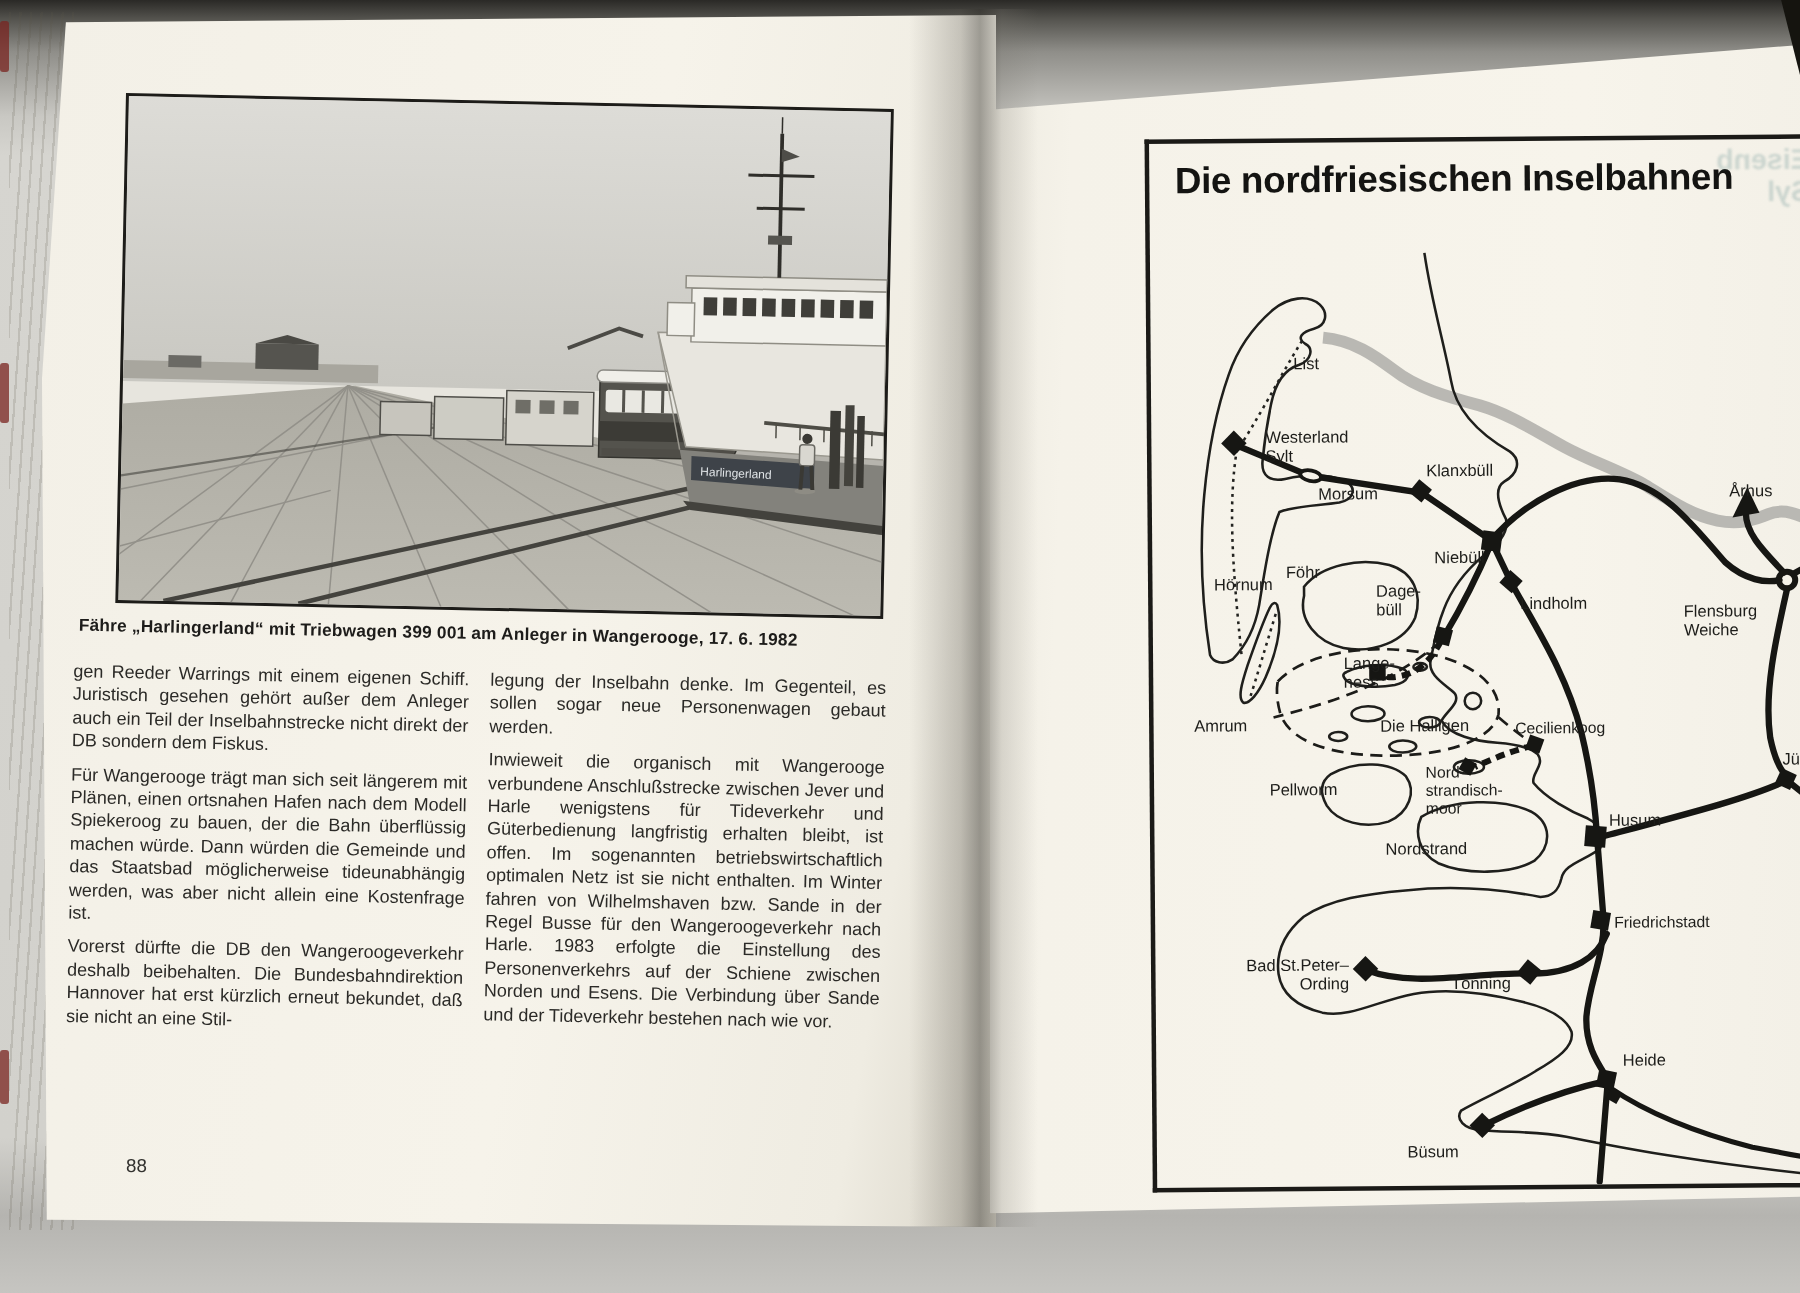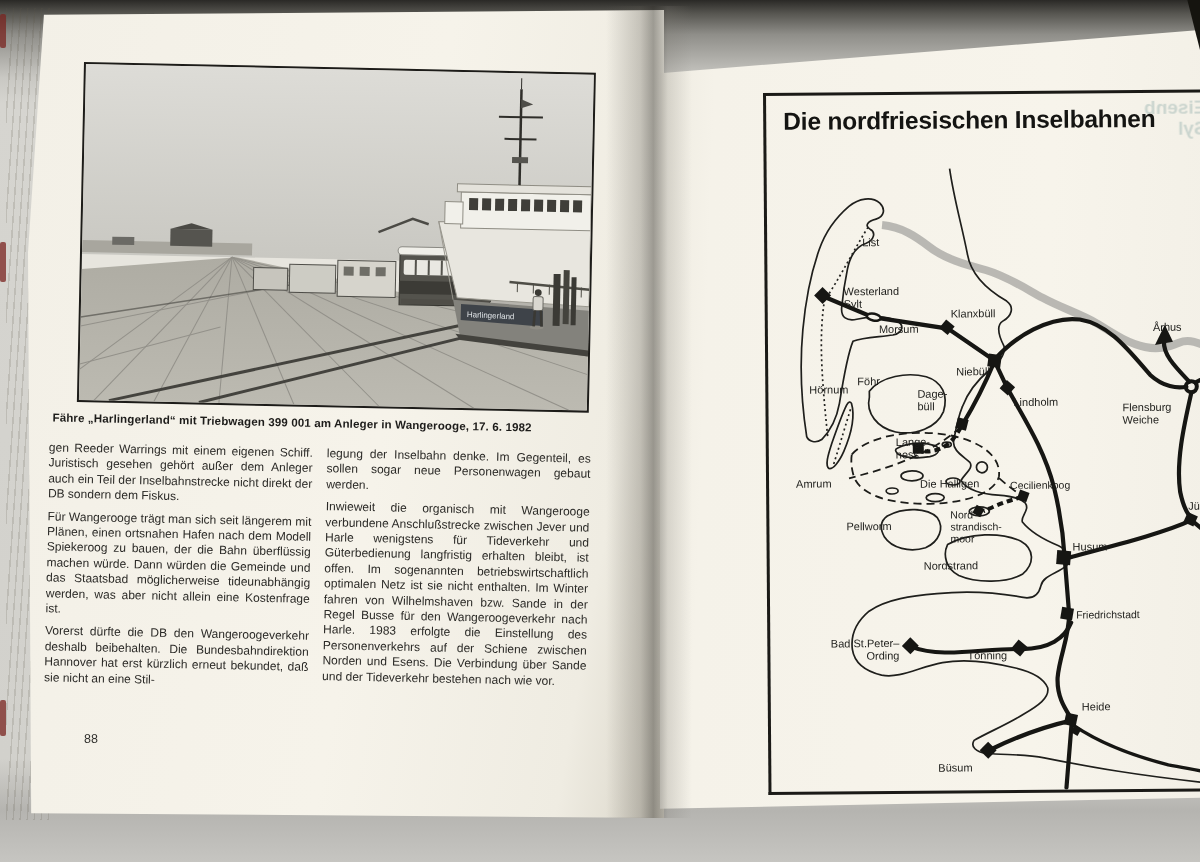--- a/index.html
+++ b/index.html
@@ -23,21 +23,21 @@
     box-shadow:0 3px 6px rgba(40,38,34,.3);}
   #corner-dark{left:1182px;top:0;width:18px;height:50px;background:#15140f;
     clip-path:polygon(30% 0,100% 0,100% 100%);}
   
   #left-content{left:84px;top:62px;width:520px;height:700px;transform:rotate(1.2deg);transform-origin:0 0;}
   #photo-frame{left:0;top:0;width:512px;height:340px;background:#e7e5de;border:2px solid #1d1c19;box-sizing:border-box;}
   #photo-caption{left:-24px;top:350px;width:505px;font-size:11.5px;font-weight:bold;color:#1d1c1a;letter-spacing:.15px;}
   #columns{left:-27px;top:379px;width:542px;display:flex;gap:14px;}
   .col{width:264px;font-size:12px;line-height:15.4px;color:#2b2a27;text-align:justify;}
   .col p{margin:0 0 7px 0;}
-  #page-number{left:84px;top:732px;font-size:12.5px;color:#33322f;}
+  #page-number{left:84px;top:770px;font-size:12.5px;color:#33322f;}
   
   #map-box{left:763px;top:93px;width:445px;height:702px;border:3px solid #1b1a17;border-right:none;box-sizing:border-box;
     transform:rotate(-0.45deg);transform-origin:0 0;background:transparent;}
   #map-title{left:17px;top:12px;font-size:24.5px;font-weight:bold;color:#141412;letter-spacing:-.2px;}
   #bleed-text{right:2px;top:4px;transform:scaleX(-1);color:rgba(110,150,150,.30);font-weight:bold;font-size:19px;line-height:21px;filter:blur(.7px);text-align:left;}
   #map-svg{left:0;top:0;}
   #map-svg text{font-family:"Liberation Sans",sans-serif;fill:#1d1d1a;}
 </style>
 </head>
 <body>

